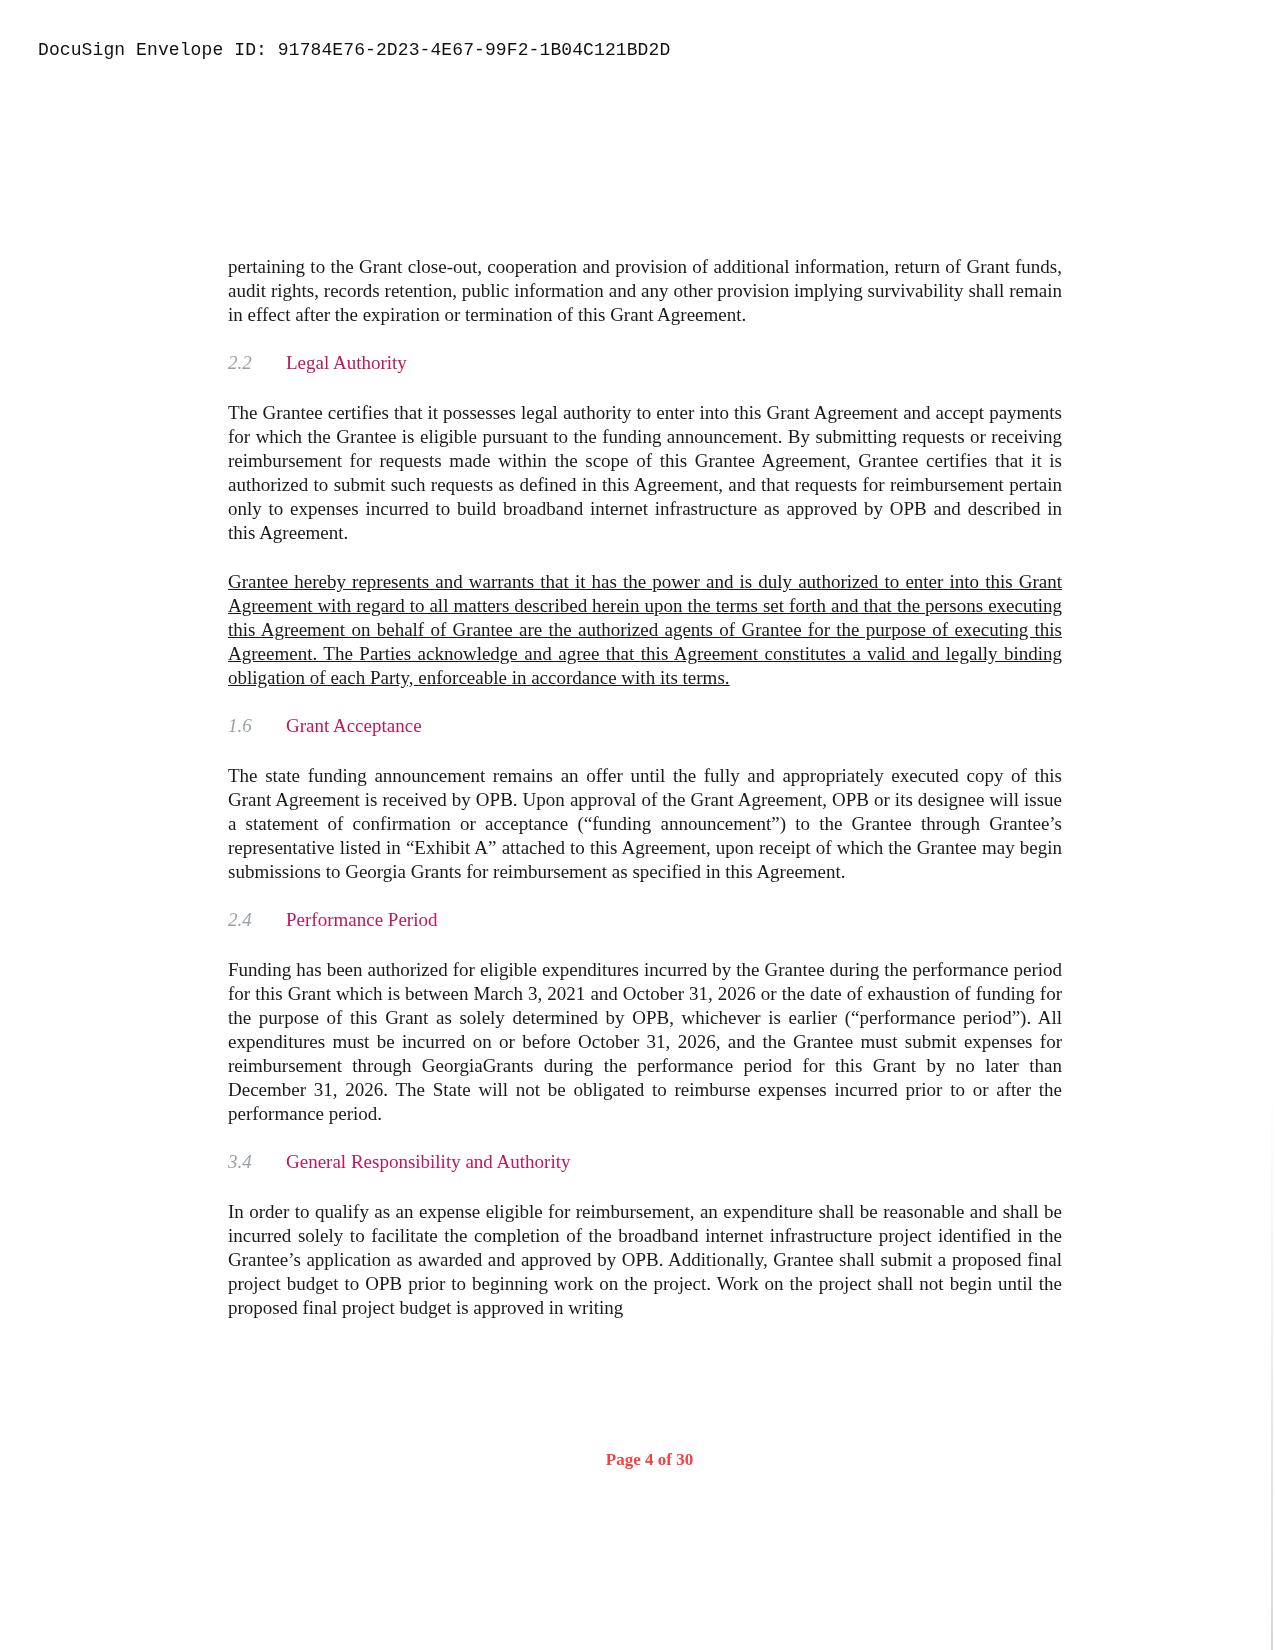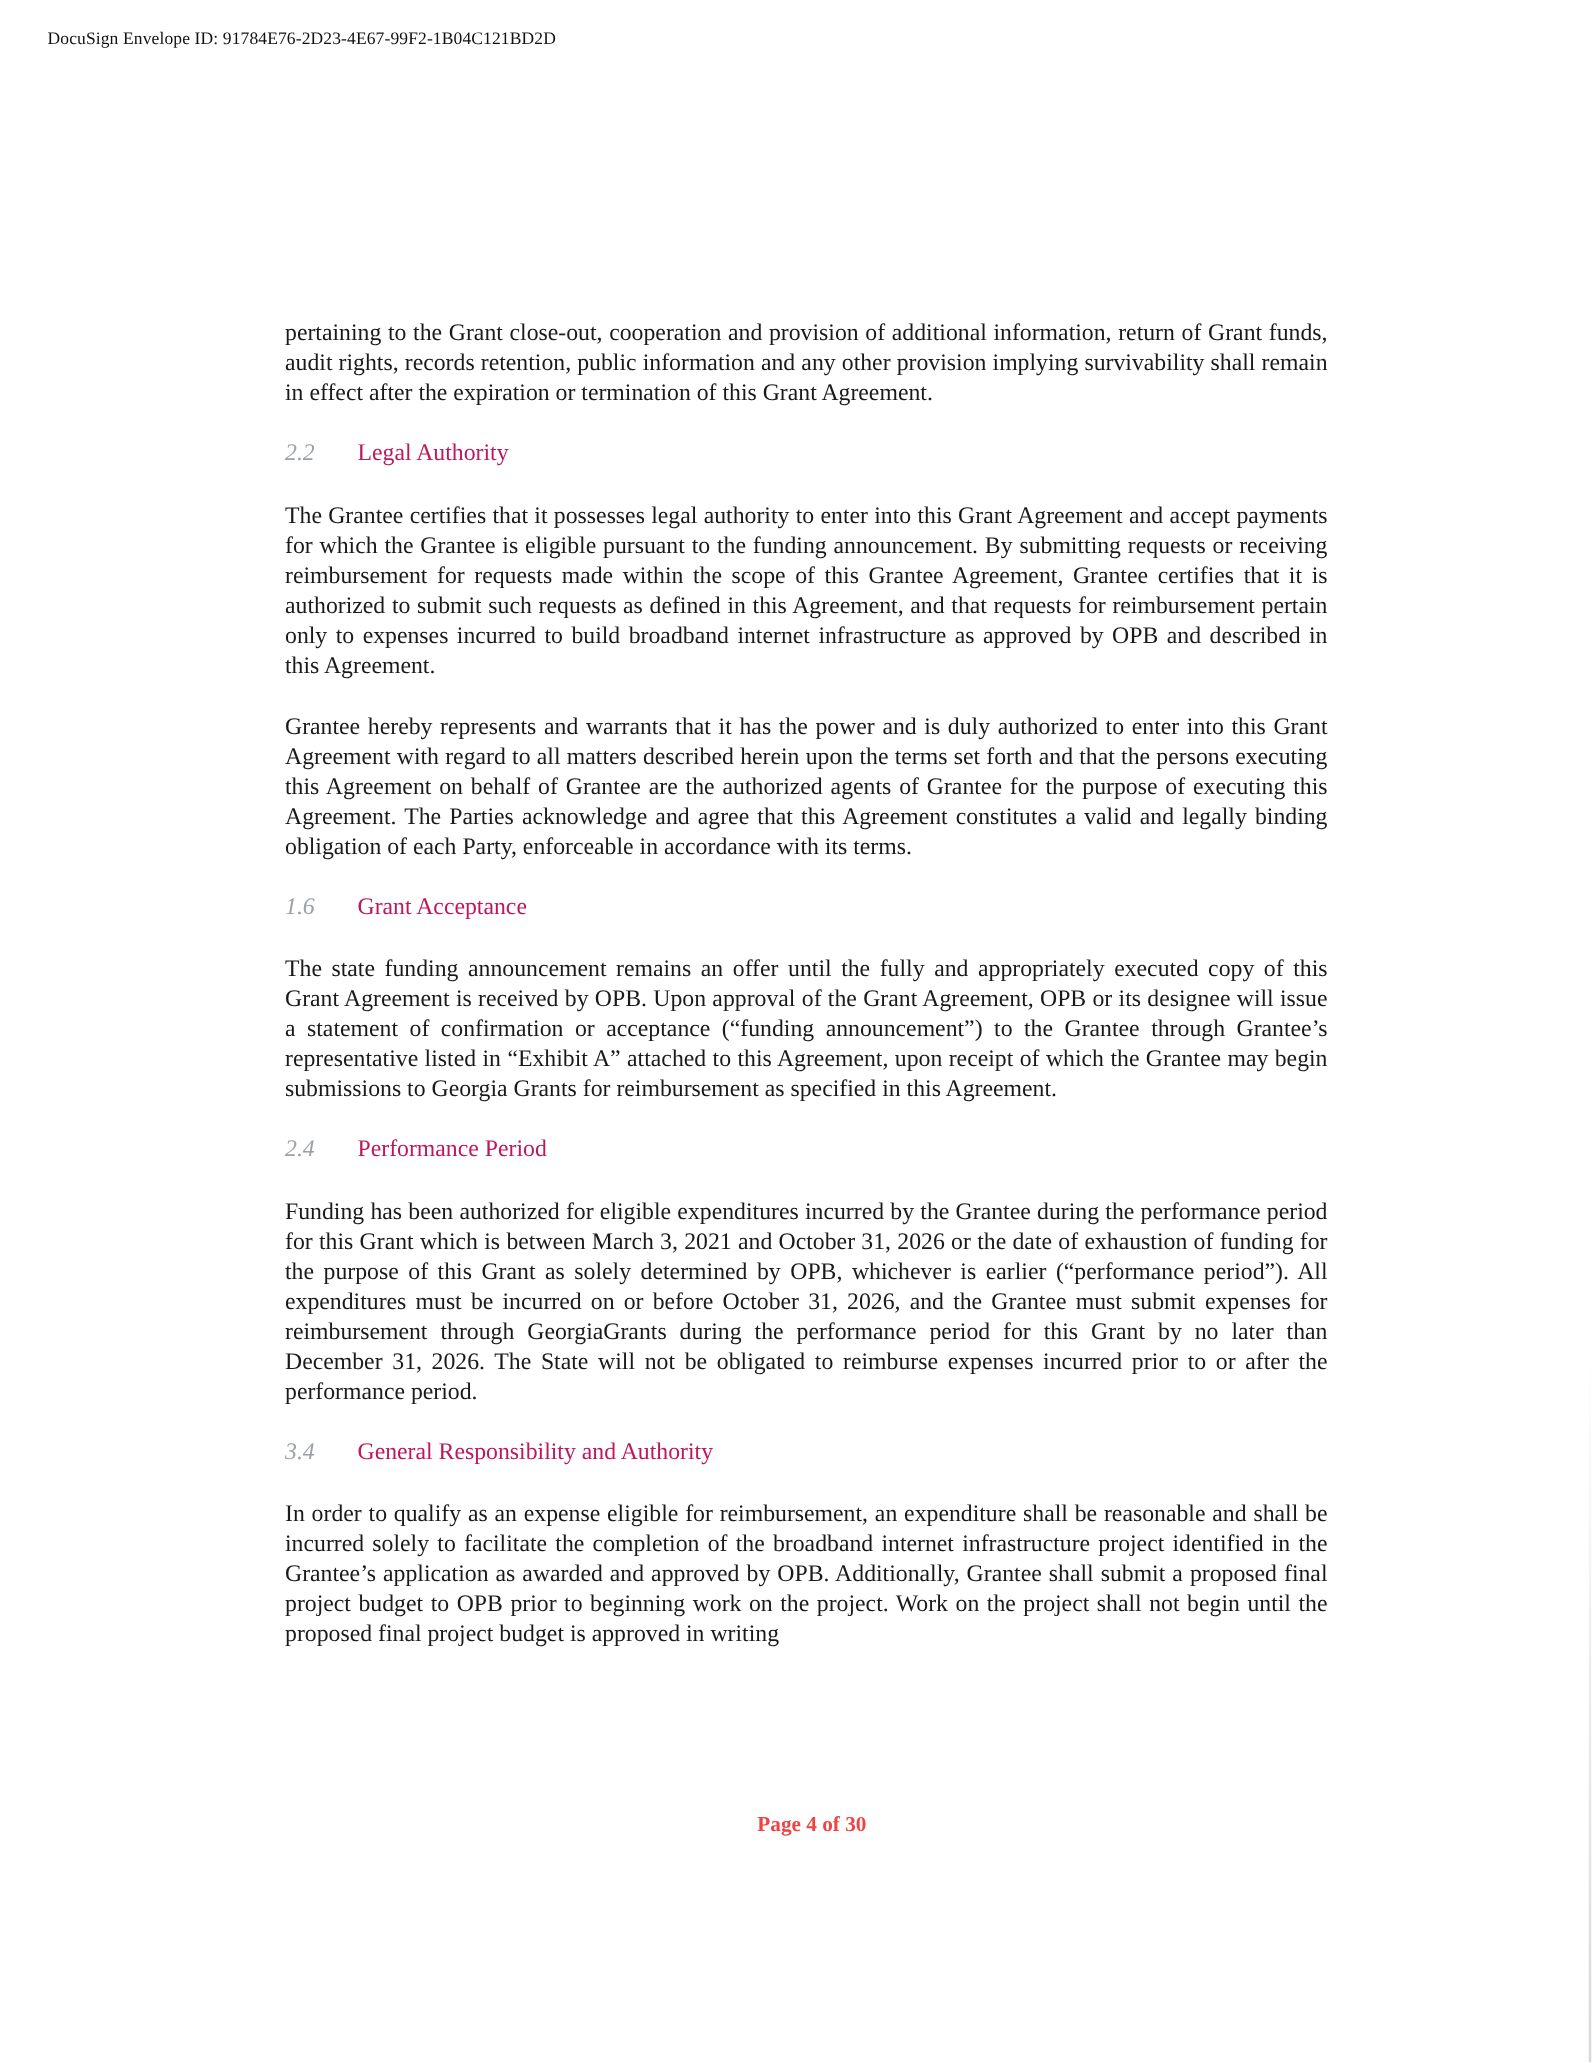--- a/index.html
+++ b/index.html
@@ -10,42 +10,42 @@
     body {
       width: 1275px;
       height: 1650px;
       position: relative;
       overflow: hidden;
       background: #ffffff;
     }
     .envelope-id {
       position: absolute;
       left: 38px;
-      top: 24px;
-      font-family: Liberation Serif, serif;
-      font-size: 14px;
+      top: 40px;
+      font-family: Liberation Mono, monospace;
+      font-size: 18px;
       color: #111111;
       letter-spacing: 0.1px;
     }
     .page-body {
       position: absolute;
       left: 228px;
       top: 255px;
       width: 834px;
       font-family: "Liberation Serif", "DejaVu Serif", serif;
       font-size: 19px;
       line-height: 24px;
       color: #1a1a1a;
     }
     .para {
       margin: 0;
       text-align: justify;
       text-align-last: left;
     }
-    .para + .para { margin-top: 25px; }
+    .para + .para { margin-top: 25px; text-decoration: underline; }
     .section-heading {
       margin: 24px 0 26px 0;
       font-family: "Liberation Serif", "DejaVu Serif", serif;
       font-size: 19px;
       color: #8a8f96;
       display: flex;
       align-items: baseline;
       height: 24px;
     }
     .section-number {

